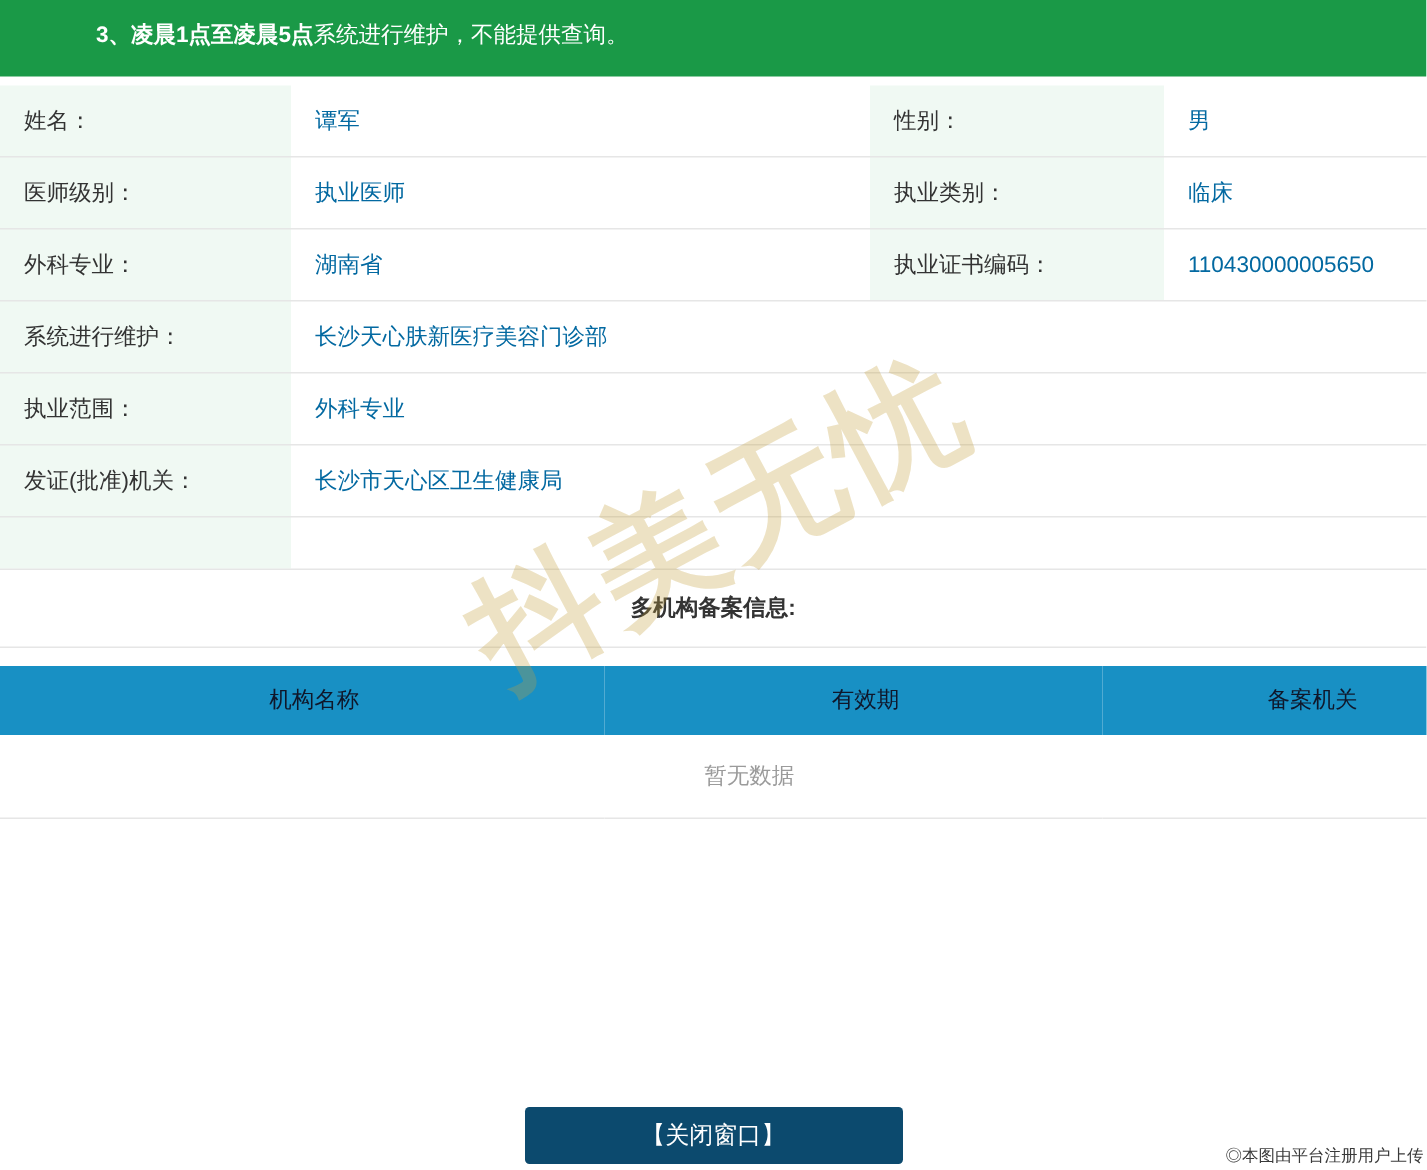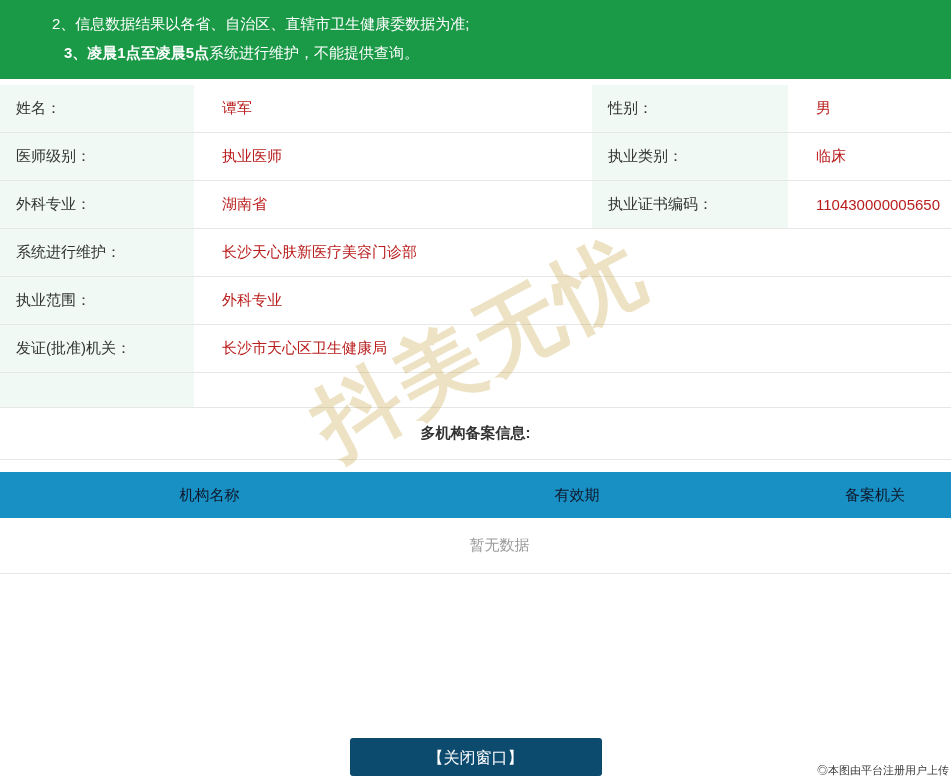--- a/index.html
+++ b/index.html
@@ -51,22 +51,22 @@
     vertical-align: middle;
     padding: 0;
   }
   td.label {
     background: #f0f9f3;
     padding-left: 16px;
     color: #333333;
     margin-left: 48px;
   }
   td.value {
-    padding-left: 28px;
-    color: #b91c1c;
+    padding-left: 16px;
+    color: #0369a1;
   }
   .col-label-1 { width: 178px; }
   .col-value-1 { width: 370px; }
   .col-label-2 { width: 180px; }
   .col-value-2 { width: 223px; }
 
   .blank-row td {
     height: 34px;
     border-bottom: 1px solid #e6e6e6;
   }
@@ -151,21 +151,20 @@
     bottom: 2px;
     font-size: 11px;
     color: #3a3a3a;
     white-space: nowrap;
   }
 </style>
 </head>
 <body>
 
 <div class="notice">
-  <div class="notice-line">2、信息数据结果以各省、自治区、直辖市卫生健康委数据为准;</div>
   <div class="notice-line bold"><span>3、</span><span>凌晨1点至凌晨5点</span><span class="plain">系统进行维护，不能提供查询。</span></div>
 </div>
 
 <table class="info-table">
   <tbody>
       <tr>
     <td class="label col-label-1">姓名：</td>
     <td class="value col-value-1">谭军</td>
     <td class="label col-label-2">性别：</td>
     <td class="value col-value-2">男</td>

